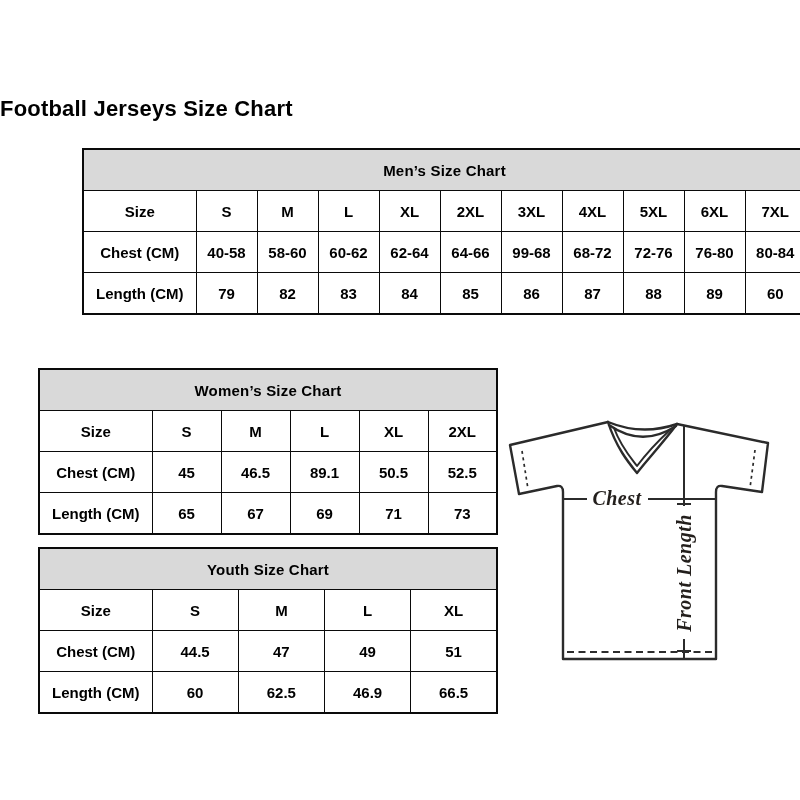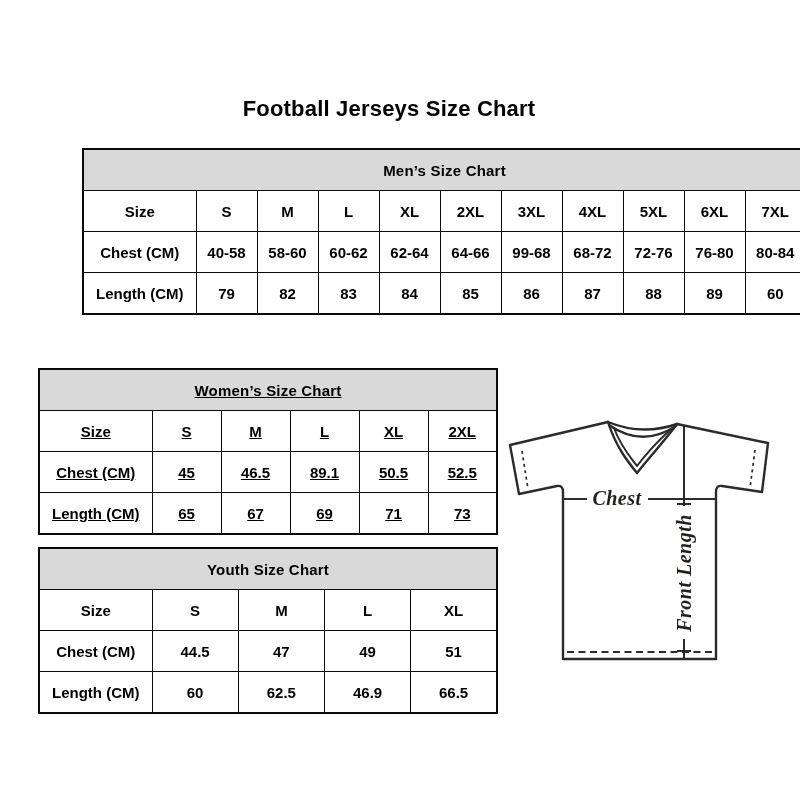--- a/index.html
+++ b/index.html
@@ -1,36 +1,36 @@
 <!DOCTYPE html>
 <html><head>
 <meta charset="utf-8">
 <style>
   html,body{margin:0;padding:0;}
   body{
     width:800px;height:800px;position:relative;background:#ffffff;
     font-family:"Liberation Sans",sans-serif;color:#000;overflow:hidden;
   }
   .page-title{
-    position:absolute;top:96px;left:0;width:778px;text-align:center;
+    position:absolute;top:96px;left:0;width:778px;
     font-size:22px;font-weight:bold;letter-spacing:.2px;color:#000;
   }
   table.size-table{
     position:absolute;border-collapse:collapse;table-layout:fixed;
     background:#fff;border:2.5px solid #0a0a0a;
   }
   table.size-table td{
     border:1.6px solid #0a0a0a;height:40px;text-align:center;vertical-align:middle;
     font-weight:bold;font-size:15px;padding:0 2px;overflow:hidden;white-space:nowrap;
   }
   td.tbl-head{
     background:#d9d9d9;font-size:17px;letter-spacing:.2px;
   }
   #men-table{left:38px;top:148px;width:725px;margin-left:44px;}
-  #women-table{left:38px;top:368px;width:460px;text-decoration:underline;}
+  #women-table{left:38px;top:368px;width:460px;}
   #youth-table{left:38px;top:547px;width:460px;}
   col.c-label{width:113px;}
   .jersey-wrap{position:absolute;left:505px;top:405px;width:270px;height:260px;}
   .jersey-wrap svg{display:block;width:270px;height:260px;}
   .measure-text{
     font-family:"Liberation Serif",serif;font-style:italic;font-weight:bold;
     font-size:20px;letter-spacing:.5px;fill:#231f1c;
   }
 </style>
 </head>

